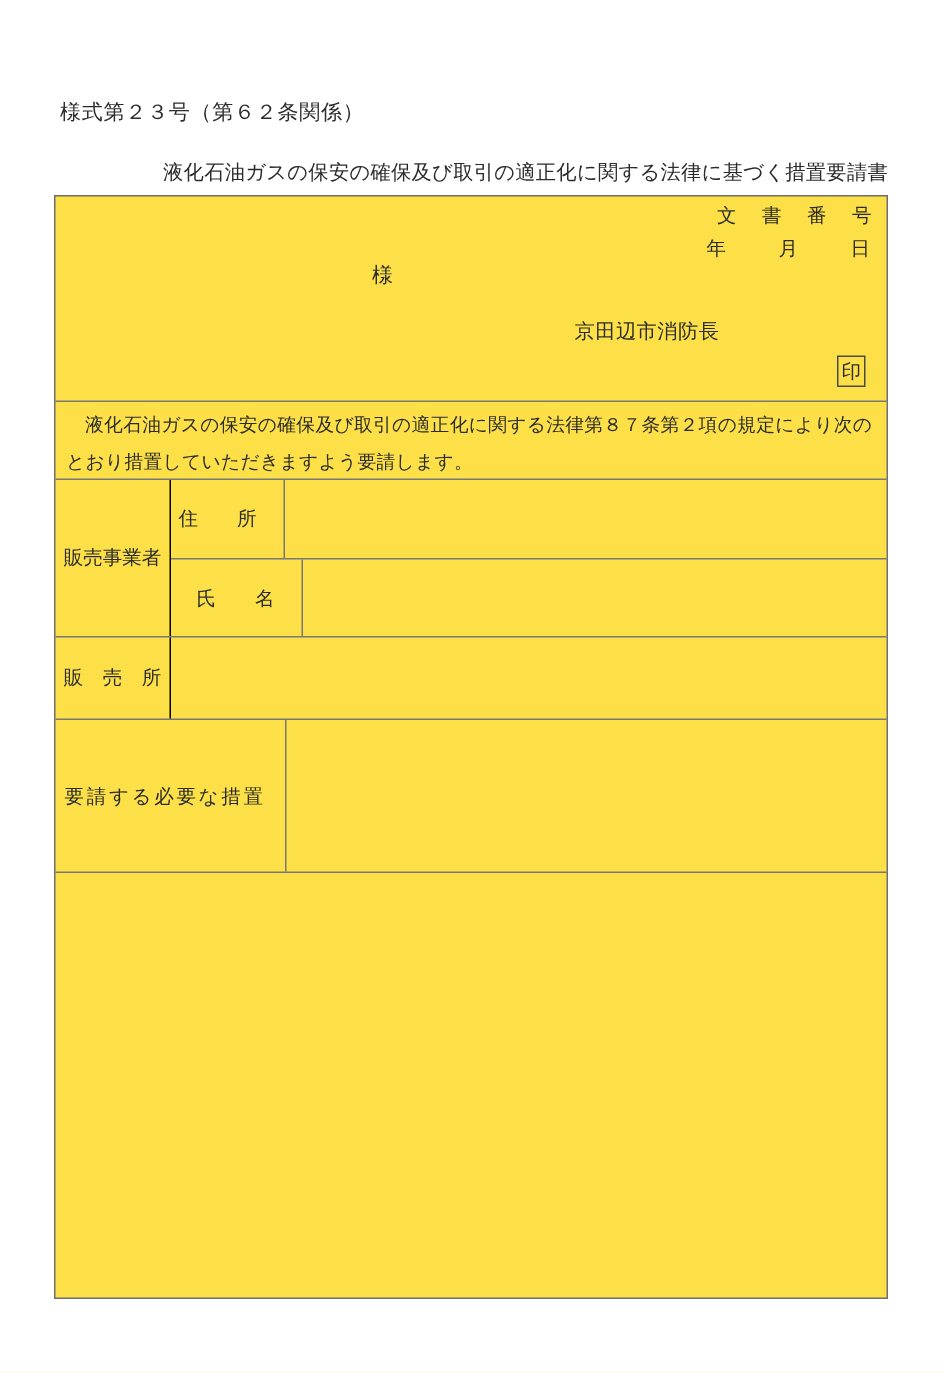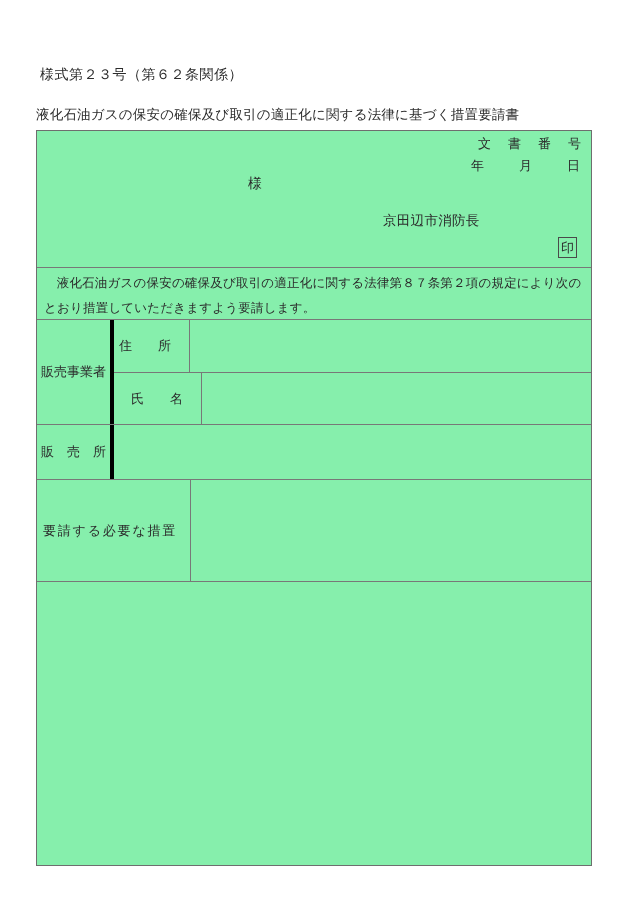--- a/index.html
+++ b/index.html
@@ -12,29 +12,29 @@
     -webkit-font-smoothing: antialiased;
   }
   .page { position: absolute; inset: 0; background: #ffffff; padding-left: 31px; }
 
   .form-number {
     position: absolute; left: 40px; top: 66px;
     font-size: 14px; letter-spacing: 0.5px; white-space: pre;
   }
   .doc-title {
     position: absolute; left: 36px; top: 106px; width: 556px;
-    text-align: left; font-size: 13.5px; letter-spacing: 0.2px; white-space: pre;
+    text-align: right; font-size: 13.5px; letter-spacing: 0.2px; white-space: pre;
   }
 
   .form-box {
     position: absolute; left: 36px; top: 130px;
     width: 556px; height: 736px;
     border: 1px solid #6e6e6e;
     display: flex; flex-direction: column;
-    background: #86efac;
+    background: #fde047;
   }
 
   .row-border { border-bottom: 1px solid #787878; }
 
   
   .header-cell { position: relative; height: 137px; flex: none; }
   .doc-number-line {
     position: absolute; top: 4px; right: 8px;
     font-size: 13px; letter-spacing: 2px; white-space: pre;
   }
@@ -63,21 +63,21 @@
     height: 52px; flex: none;
     padding: 3px 7px 0 7px;
     font-size: 12.5px; line-height: 25px;
     letter-spacing: 0.2px;
   }
 
   
   .group-row { display: flex; flex: none; }
   .group-label-cell {
     width: 77px; flex: none;
-    border-right: 4px solid #000000;
+    border-right: 1px solid #000000;
     display: flex; align-items: center; justify-content: center;
     font-size: 13px; white-space: pre; text-align: center; font-family: Liberation Serif, serif;
   }
   .group-right { flex: 1; display: flex; flex-direction: column; }
   .sub-row { display: flex; flex: none; }
   .sub-label-cell {
     width: 76px; flex: none;
     border-right: 1px solid #787878;
     display: flex; align-items: center;
     padding-left: 5px;

